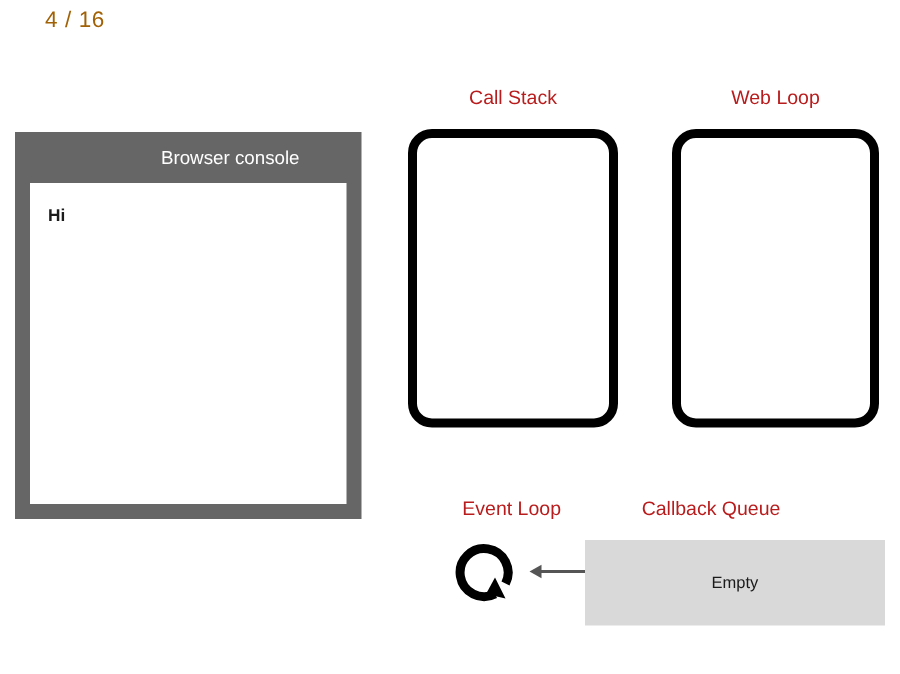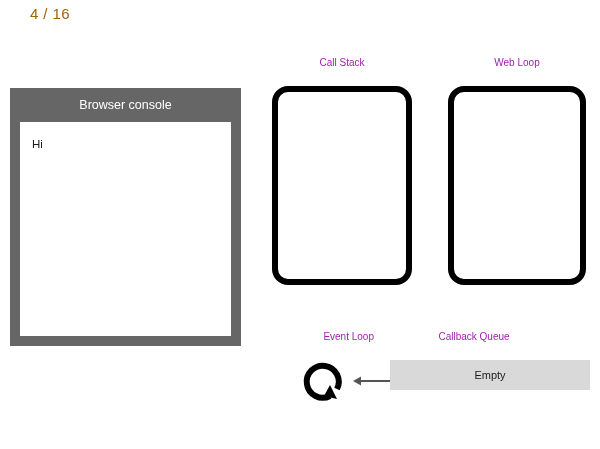--- a/index.html
+++ b/index.html
@@ -42,46 +42,47 @@
     position: absolute;
     left: 0;
     top: 0;
     width: 100%;
     height: 34px;
     line-height: 34px;
     text-align: center;
     color: #ffffff;
     font-size: 12.5px;
     white-space: nowrap;
+    padding-left: 28px;
   }
   .console-body {
     position: absolute;
     left: 10px;
     top: 34px;
     width: 211px;
     height: 214px;
     background: #ffffff;
     box-sizing: border-box;
   }
   .console-line {
     position: absolute;
     left: 12px;
     top: 16px;
     font-size: 11.5px;
-    font-weight: normal;
+    font-weight: bold;
     color: #1b1b1b;
     white-space: nowrap;
     text-align: right;
   }
 
   
   .caption {
     position: absolute;
-    font-size: 10px;
-    color: #a21caf;
+    font-size: 13px;
+    color: #b91c1c;
     text-align: center;
     white-space: nowrap;
   }
   .caption-call-stack { left: 272px; top: 57px; width: 140px; }
   .caption-web-apis   { left: 448px; top: 57px; width: 138px; }
   .caption-event-loop { left: 278px; top: 331px; width: 96px; text-align: right; }
   .caption-callback   { left: 374px; top: 331px; width: 200px; }
 
   
   .stack-box {
@@ -113,21 +114,21 @@
     height: 18px;
   }
   .queue-arrow svg { display: block; }
 
   
   .callback-queue {
     position: absolute;
     left: 390px;
     top: 360px;
     width: 200px;
-    height: 30px;
+    height: 57px;
     background: #d9d9d9;
     box-sizing: border-box;
   }
   .callback-queue-label {
     position: absolute;
     left: 0;
     top: 0;
     width: 100%;
     height: 100%;
     display: flex;

